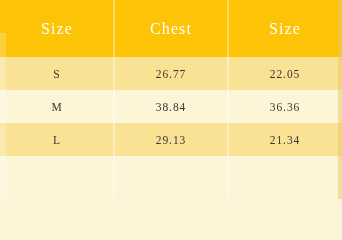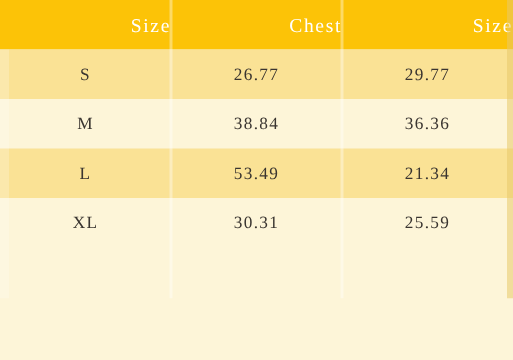--- a/index.html
+++ b/index.html
@@ -69,26 +69,26 @@
   }
 
   table.chart-table col.c-size   { width: 114px; }
   table.chart-table col.c-length { width: 114px; }
   table.chart-table col.c-chest  { width: 114px; }
 
   thead th {
     height: 33px;
     background: #FCC307;
     color: #FFFFFF;
-    font-size: 13px;
+    font-size: 16px;
     font-weight: normal;
     letter-spacing: 1.1px;
-    text-align: right;
+    text-align: center;
     vertical-align: middle;
-    padding: 0;
+    padding: 12px;
     border: none;
   }
 
   tbody td {
     height: 33px;
     font-size: 11.5px;
     color: #3A3530;
     letter-spacing: 0.9px;
     text-align: center;
     vertical-align: middle;
@@ -120,33 +120,28 @@
       <tr>
         <th>Size</th>
         <th>Chest</th>
         <th>Size</th>
       </tr>
     </thead>
     <tbody>
       <tr class="row-odd">
         <td>S</td>
         <td>26.77</td>
-        <td>29.77</td>
+        <td>22.05</td>
       </tr>
       <tr class="row-even">
         <td>M</td>
         <td>38.84</td>
         <td>36.36</td>
       </tr>
       <tr class="row-odd">
         <td>L</td>
-        <td>53.49</td>
+        <td>29.13</td>
         <td>21.34</td>
-      </tr>
-      <tr class="row-even">
-        <td>XL</td>
-        <td>30.31</td>
-        <td>25.59</td>
       </tr>
     </tbody>
   </table>
 
 </div>
 
 </body></html>

